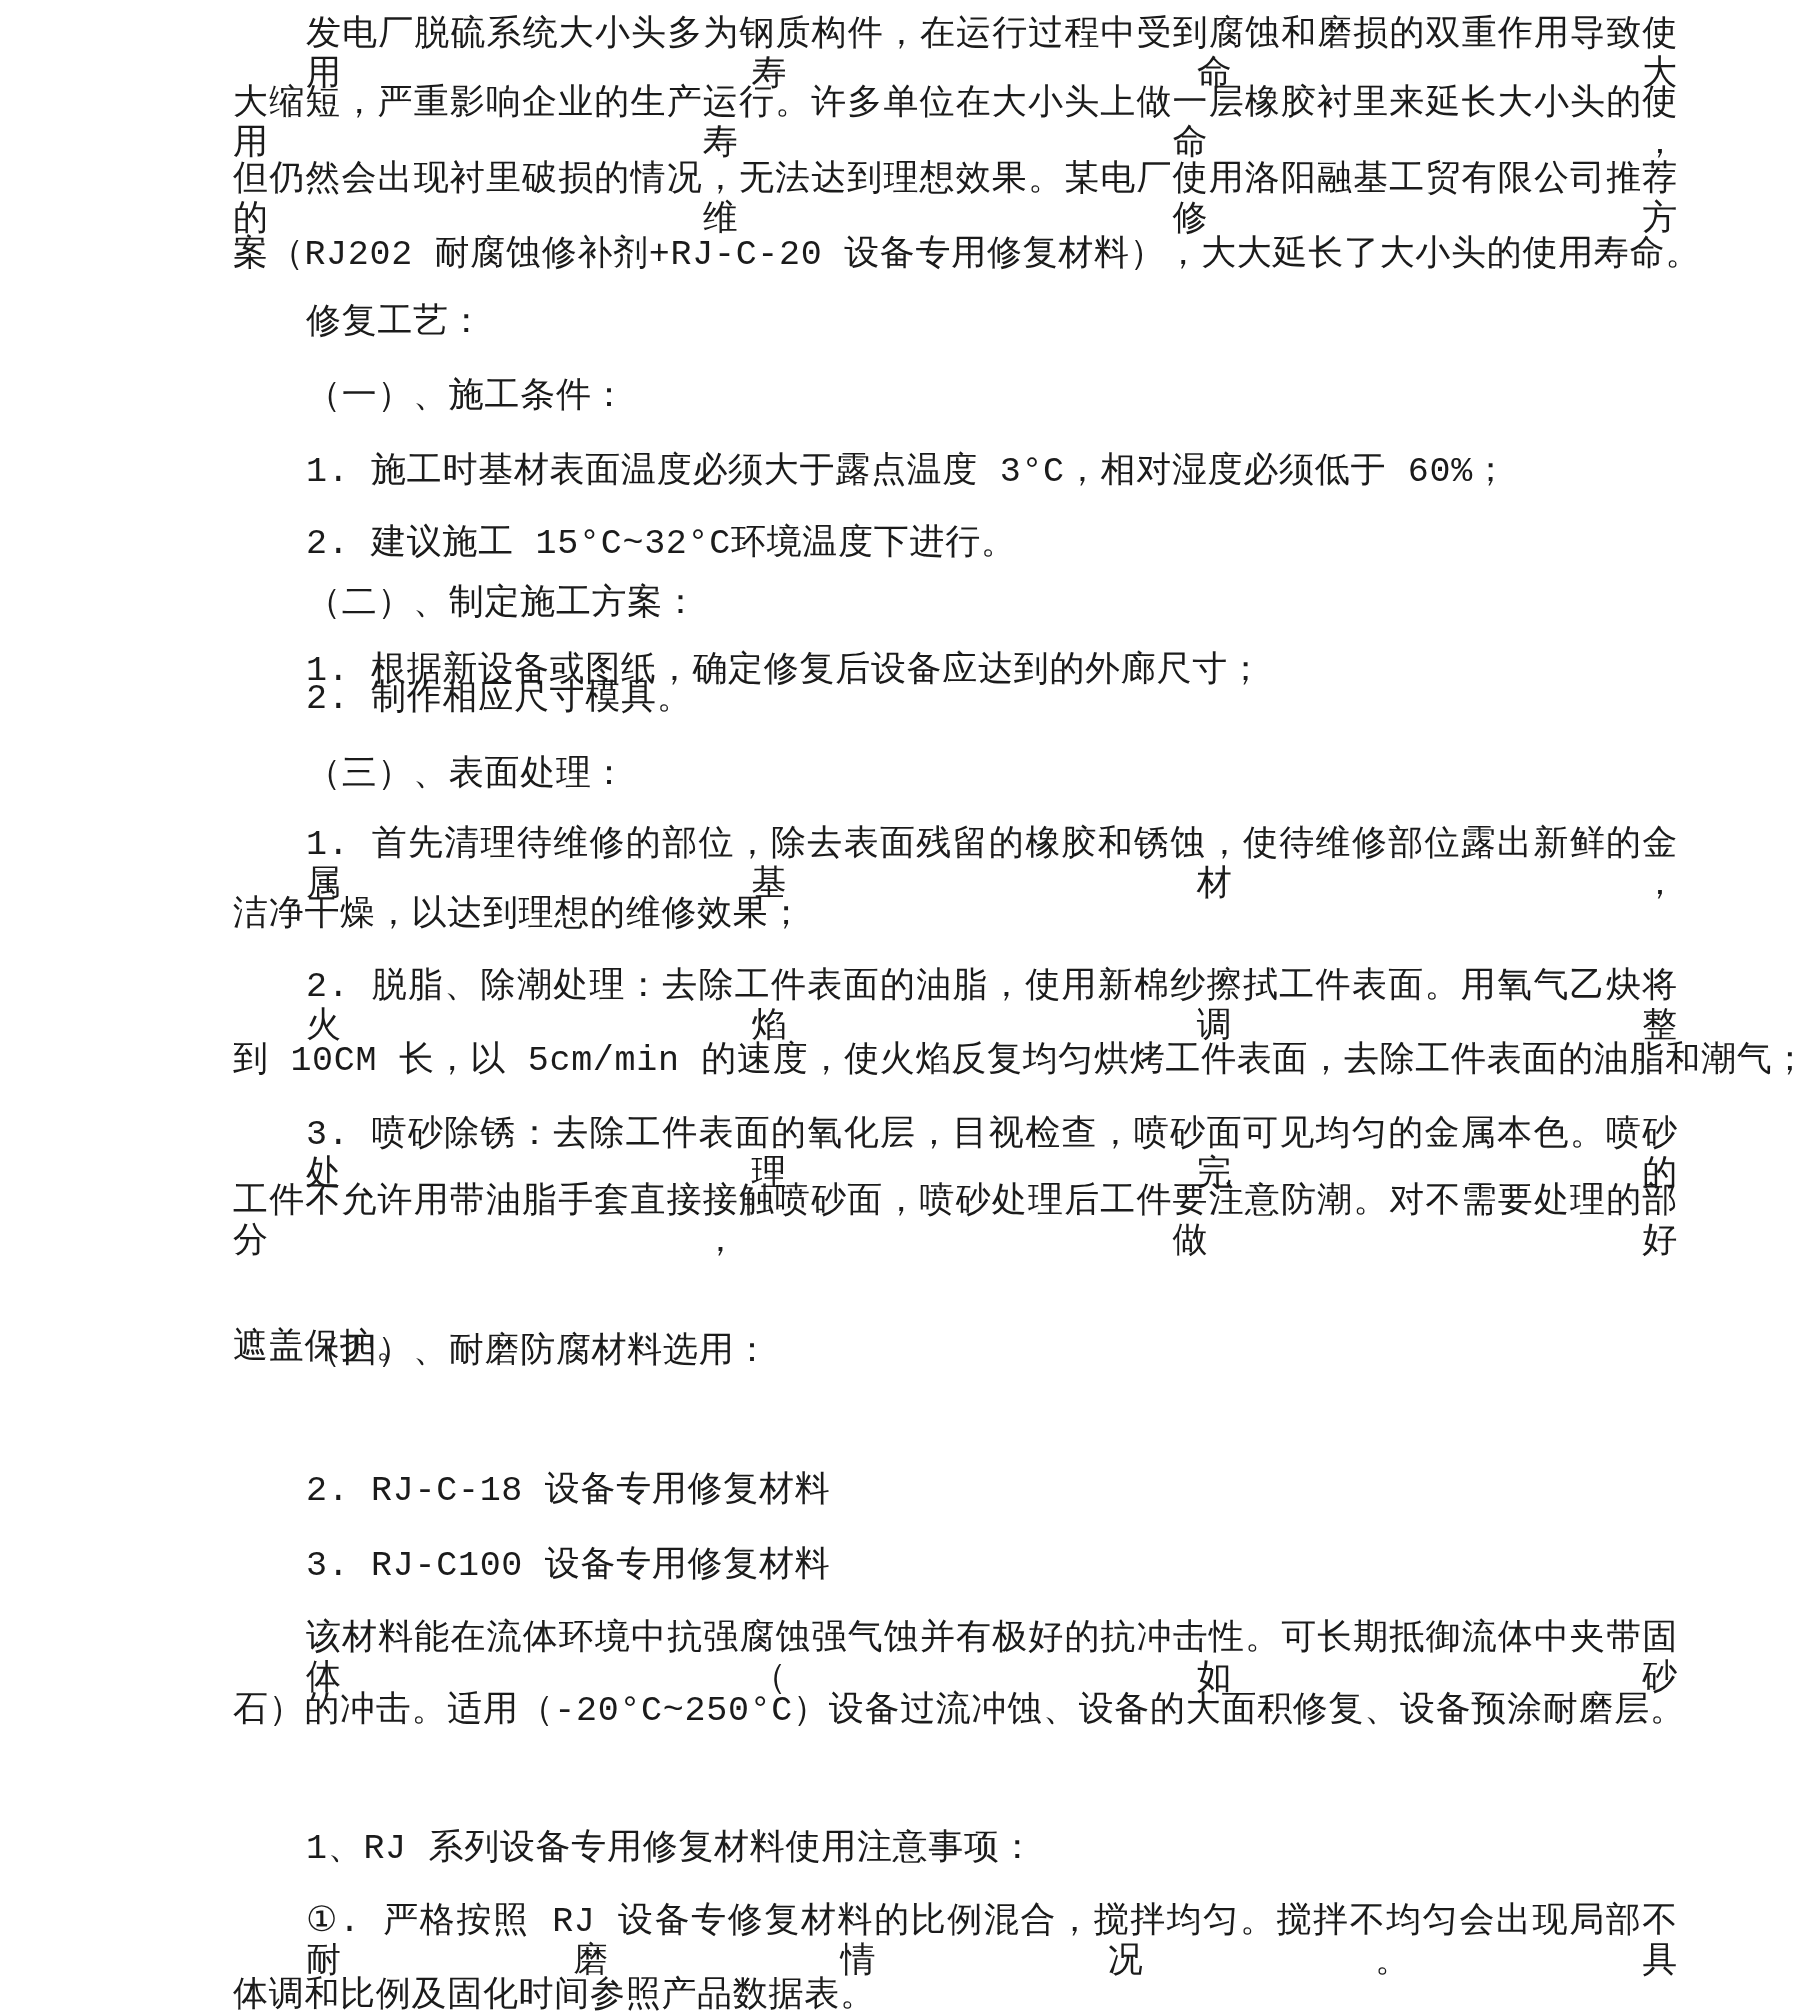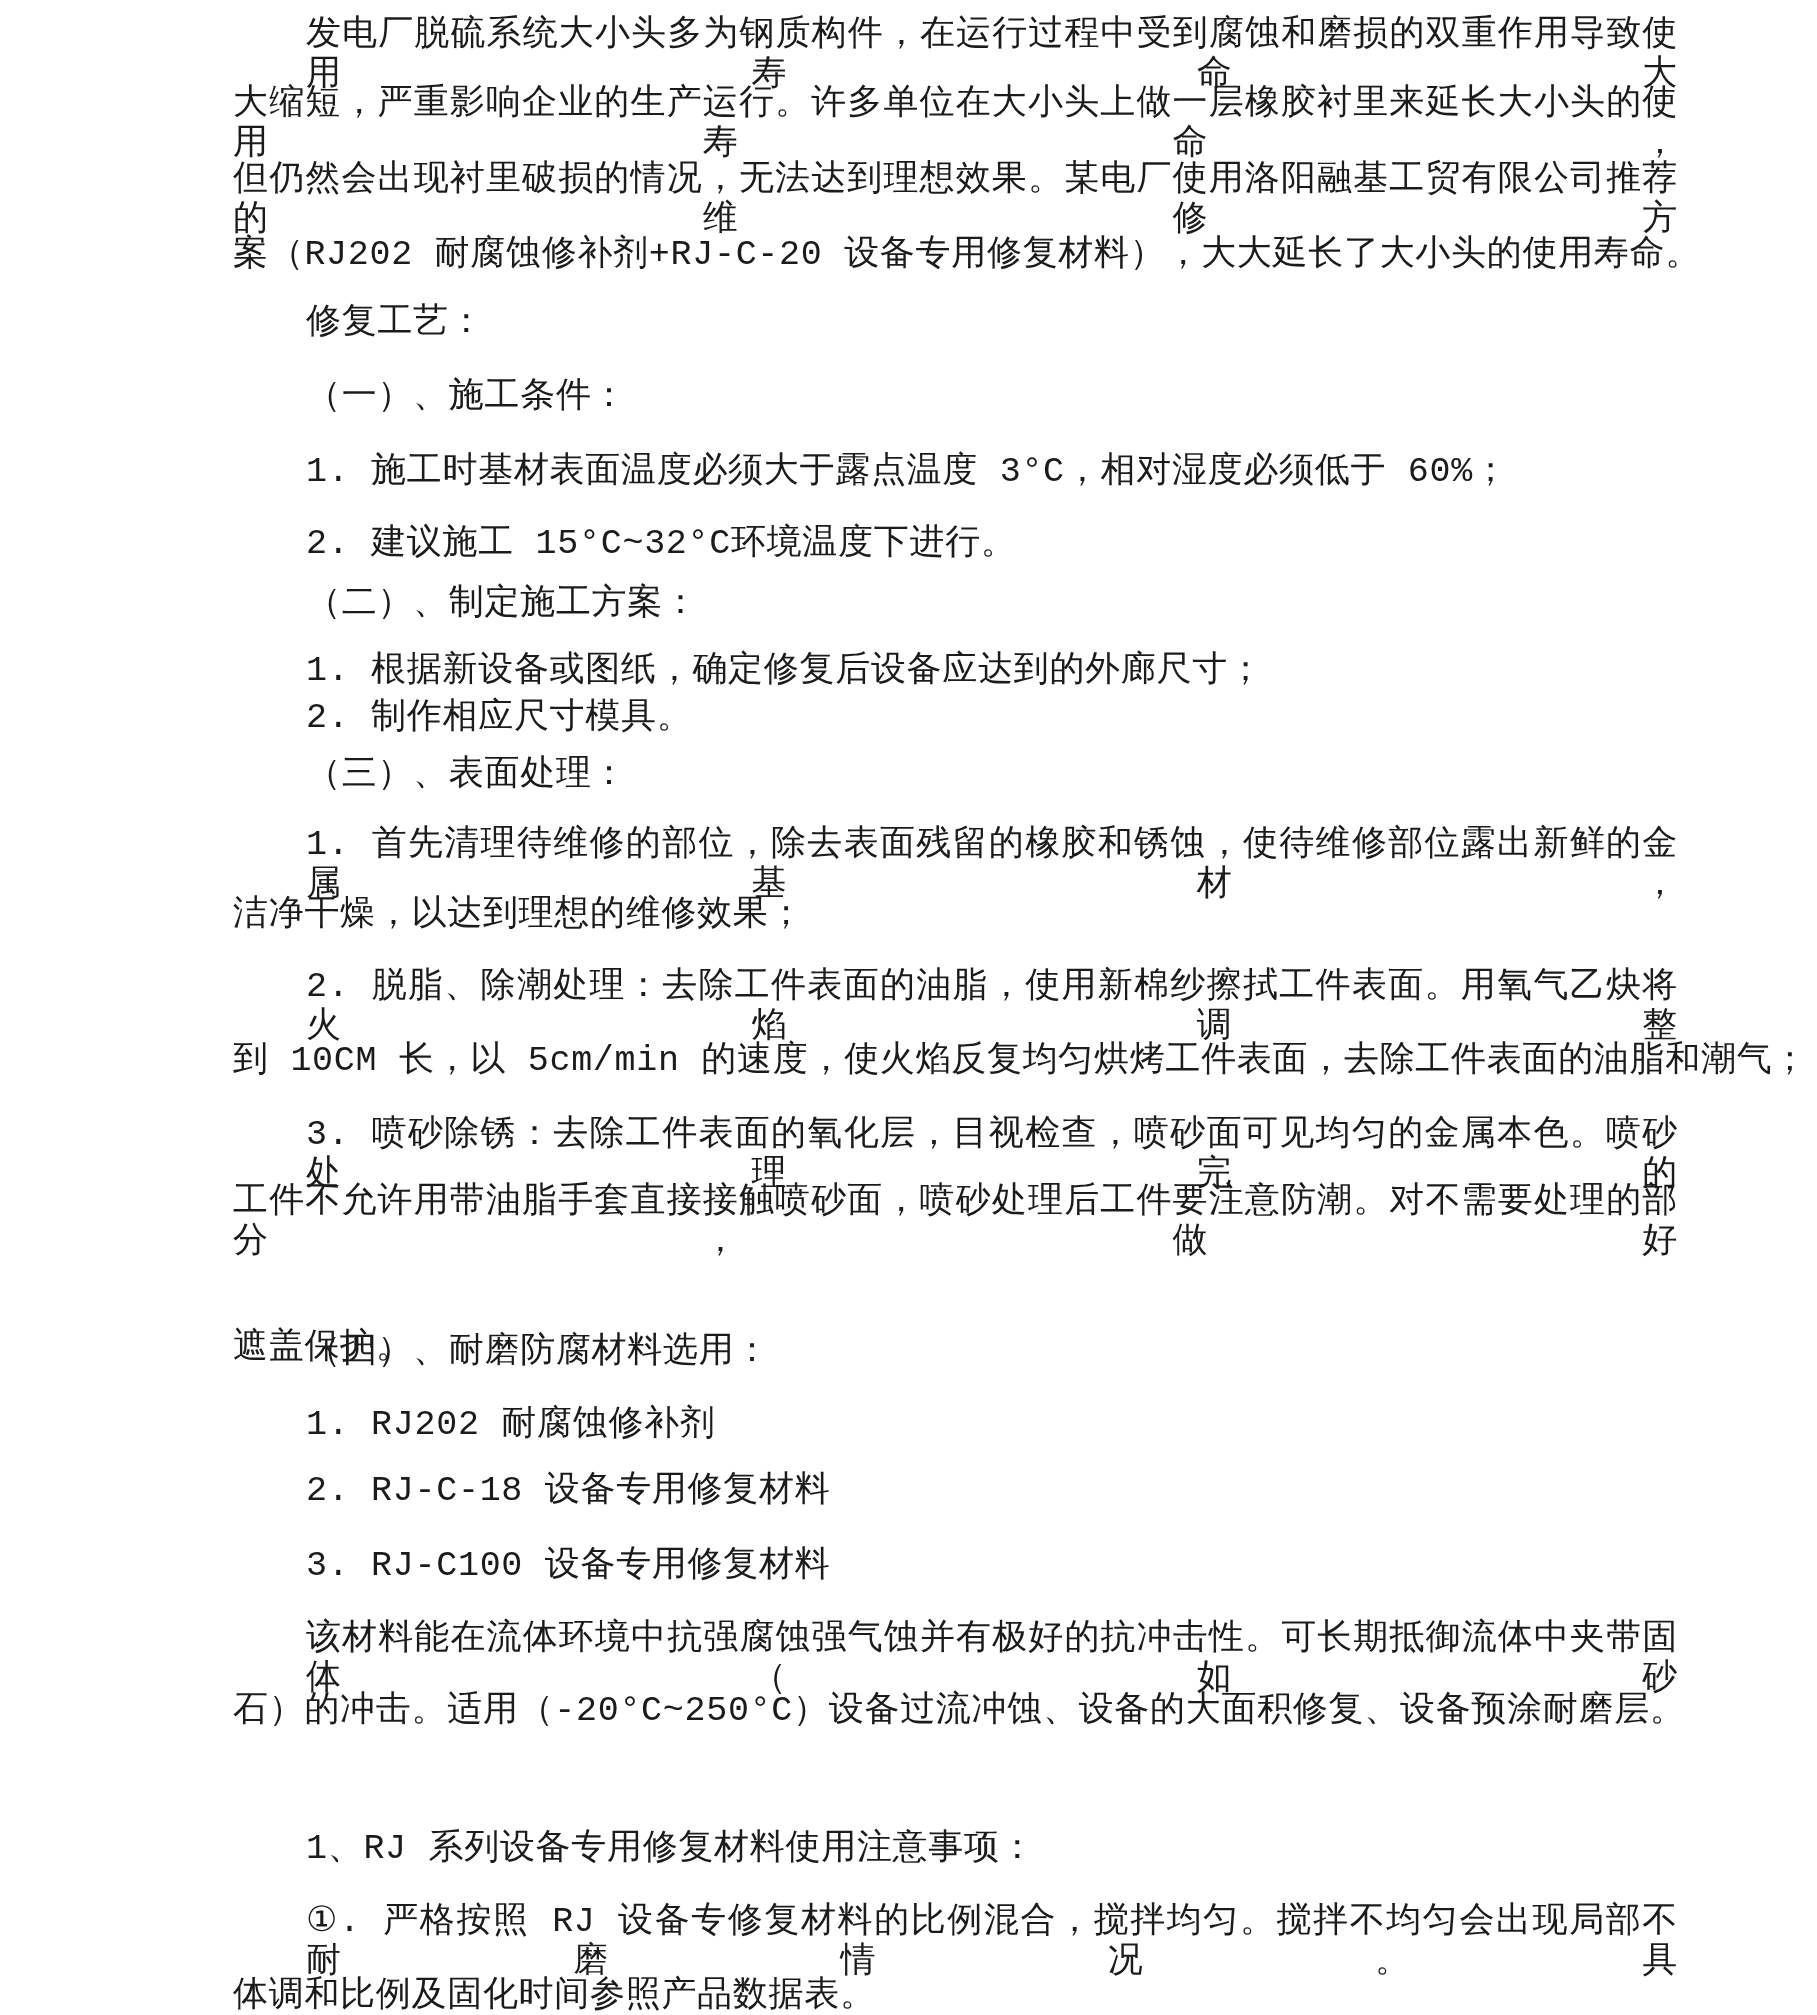--- a/index.html
+++ b/index.html
@@ -46,31 +46,30 @@
   <div class="line indent justify" style="top:14.7px">发电厂脱硫系统大小头多为钢质构件，在运行过程中受到腐蚀和磨损的双重作用导致使用寿命大</div>
   <div class="line justify" style="top:84px">大缩短，严重影响企业的生产运行。许多单位在大小头上做一层橡胶衬里来延长大小头的使用寿命，</div>
   <div class="line justify" style="top:160px">但仍然会出现衬里破损的情况，无法达到理想效果。某电厂使用洛阳融基工贸有限公司推荐的维修方</div>
   <div class="line" style="top:235px">案（RJ202 耐腐蚀修补剂+RJ-C-20 设备专用修复材料），大大延长了大小头的使用寿命。</div>
   <div class="line indent" style="top:303px">修复工艺：</div>
   <div class="line indent" style="top:377px">（一）、施工条件：</div>
   <div class="line indent" style="top:452px">1. 施工时基材表面温度必须大于露点温度 3°C，相对湿度必须低于 60%；</div>
   <div class="line indent" style="top:524px">2. 建议施工 15°C~32°C环境温度下进行。</div>
   <div class="line indent" style="top:584px">（二）、制定施工方案：</div>
   <div class="line indent" style="top:651px">1. 根据新设备或图纸，确定修复后设备应达到的外廊尺寸；</div>
-  <div class="line indent" style="top:698px">2. 制作相应尺寸模具。</div>
+  <div class="line indent" style="top:679px">2. 制作相应尺寸模具。</div>
   <div class="line indent" style="top:755px">（三）、表面处理：</div>
   <div class="line indent justify" style="top:825px">1.  首先清理待维修的部位，除去表面残留的橡胶和锈蚀，使待维修部位露出新鲜的金属基材，</div>
   <div class="line" style="top:895px">洁净干燥，以达到理想的维修效果；</div>
   <div class="line indent justify" style="top:967px">2.  脱脂、除潮处理：去除工件表面的油脂，使用新棉纱擦拭工件表面。用氧气乙炔将火焰调整</div>
   <div class="line" style="top:1041px">到 10CM 长，以 5cm/min 的速度，使火焰反复均匀烘烤工件表面，去除工件表面的油脂和潮气；</div>
   <div class="line indent justify" style="top:1115px">3.  喷砂除锈：去除工件表面的氧化层，目视检查，喷砂面可见均匀的金属本色。喷砂处理完的</div>
   <div class="line justify" style="top:1182px">工件不允许用带油脂手套直接接触喷砂面，喷砂处理后工件要注意防潮。对不需要处理的部分，做好</div>
   <div class="line" style="top:1328px">遮盖保护。</div>
   <div class="line indent" style="top:1332px">（四）、耐磨防腐材料选用：</div>
-  <div class="line indent" style="top:1405px">1. RJ202 耐腐蚀修补剂</div>
   <div class="line indent" style="top:1471px">2. RJ-C-18 设备专用修复材料</div>
   <div class="line indent" style="top:1546px">3. RJ-C100 设备专用修复材料</div>
   <div class="line indent justify" style="top:1619px">该材料能在流体环境中抗强腐蚀强气蚀并有极好的抗冲击性。可长期抵御流体中夹带固体（如砂</div>
   <div class="line" style="top:1691px">石）的冲击。适用（-20°C~250°C）设备过流冲蚀、设备的大面积修复、设备预涂耐磨层。</div>
   <div class="line indent" style="top:1829px">1、RJ 系列设备专用修复材料使用注意事项：</div>
   <div class="line indent justify" style="top:1902px">①. 严格按照 RJ 设备专修复材料的比例混合，搅拌均匀。搅拌不均匀会出现局部不耐磨情况。具</div>
   <div class="line" style="top:1976px">体调和比例及固化时间参照产品数据表。</div>
 </div>
 
 

